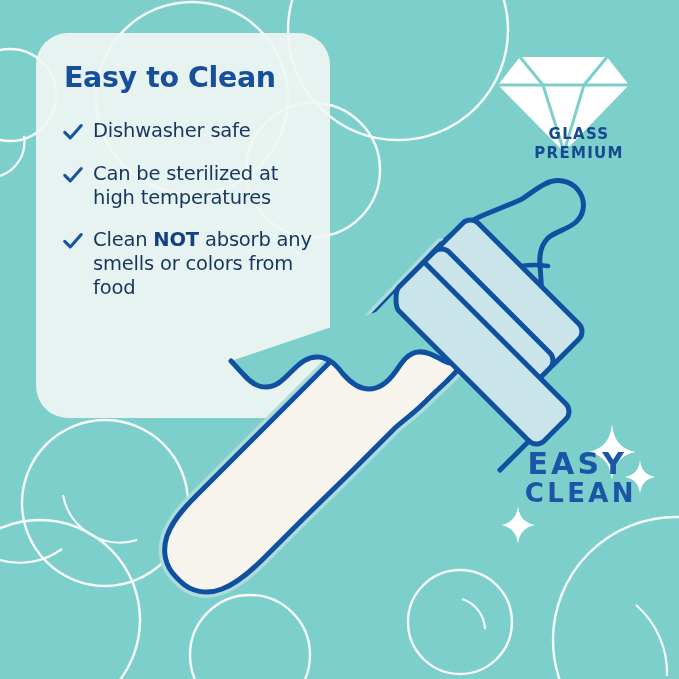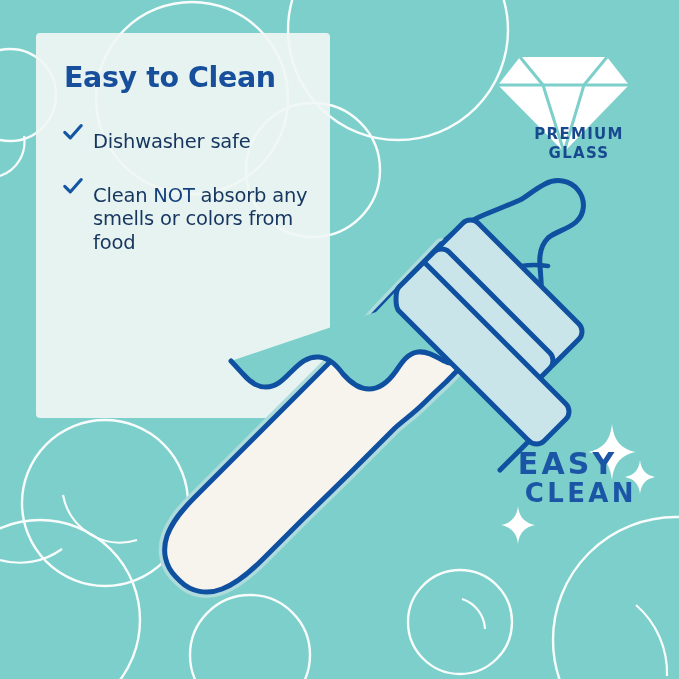--- a/index.html
+++ b/index.html
@@ -10,21 +10,21 @@
   }
   #stage{position:relative;width:679px;height:679px;overflow:hidden;background:#7ccfca;}
   #bg, #art{position:absolute;inset:0;width:679px;height:679px;}
   #bg{z-index:1;}
   #art{z-index:3;pointer-events:none;}
 
   
   .card{
     position:absolute;left:36px;top:33px;width:294px;height:385px;
     background:rgba(240,246,243,0.92);
-    border-radius:4px;
+    border-radius:32px;
     z-index:2;
     box-sizing:border-box;
     padding:30px 18px 0 26px;
   }
   .card-title{
     color:#174f9c;
     font-family:"DejaVu Sans", sans-serif;
     font-weight:bold;
     font-size:28.5px;
     letter-spacing:-0.4px;
@@ -40,35 +40,34 @@
     flex:0 0 auto;
     width:22px;height:22px;
     margin-right:9px;
     margin-top:2px;
   }
   .bullet .btext{
     color:#16365f;
     font-size:19.5px;
     line-height:1.22;
     letter-spacing:-0.2px;
-    margin-top:11px;
-  }
-  .bullet .btext b{color:#14427f;font-weight:normal;}
+  }
+  .bullet .btext b{color:#14427f;font-weight:bold;}
 
   
   .stamp{
     position:absolute;
     right:42px;top:448px;
     text-align:left;
     z-index:4;
     color:#1b55a6;
     font-weight:bold;
     line-height:1.06;
   }
-  .stamp .l1{font-size:30px;letter-spacing:3.2px;}
+  .stamp .l1{font-size:30px;letter-spacing:3.2px;text-align:center;}
   .stamp .l2{font-size:26px;letter-spacing:3.4px;margin-left:7px;}
 
   
   .pglabel{
     position:absolute;
     left:516px;top:125px;width:126px;
     text-align:center;
     z-index:4;
     color:#17498f;
     font-weight:bold;
@@ -106,20 +105,26 @@
   <div class="card">
     <div class="card-title">Easy to Clean</div>
 
     <div class="bullet">
       <svg class="chk" viewBox="0 0 24 24">
         <path d="M3 12.5 L9 18.5 L21 5" fill="none" stroke="#1456a3" stroke-width="3.4" stroke-linecap="round" stroke-linejoin="round"></path>
       </svg>
       <div class="btext"><span>Dishwasher safe</span></div>
     </div>
 
+    <div class="bullet">
+      <svg class="chk" viewBox="0 0 24 24">
+        <path d="M3 12.5 L9 18.5 L21 5" fill="none" stroke="#1456a3" stroke-width="3.4" stroke-linecap="round" stroke-linejoin="round"></path>
+      </svg>
+      <div class="btext"><span>Can be sterilized at high temperatures</span></div>
+    </div>
 
     <div class="bullet">
       <svg class="chk" viewBox="0 0 24 24">
         <path d="M3 12.5 L9 18.5 L21 5" fill="none" stroke="#1456a3" stroke-width="3.4" stroke-linecap="round" stroke-linejoin="round"></path>
       </svg>
       <div class="btext"><span>Clean </span><b>NOT</b><span> absorb any smells or colors from food</span></div>
     </div>
   </div>
 
   <svg id="art" viewBox="0 0 679 679">
@@ -260,22 +265,22 @@
     </g>
 
     <g fill="#ffffff">
       <path d="M612 424 C614 441 621 449 636 452 C621 455 614 463 612 480 C610 463 603 455 588 452 C603 449 610 441 612 424 Z"></path>
       <path d="M640 460 C641 470 646 475 655 477 C646 479 641 484 640 494 C639 484 634 479 625 477 C634 475 639 470 640 460 Z"></path>
       <path d="M518 506 C519 517 525 523 535 525 C525 527 519 533 518 544 C517 533 511 527 501 525 C511 523 517 517 518 506 Z"></path>
     </g>
   </svg>
 
   <div class="pglabel">
+    <div>GLASS</div>
     <div>PREMIUM</div>
-    <div>GLASS</div>
   </div>
 
   <div class="stamp">
     <div class="l1">EASY</div>
     <div class="l2">CLEAN</div>
   </div>
 
 </div>
 
 </body></html>

